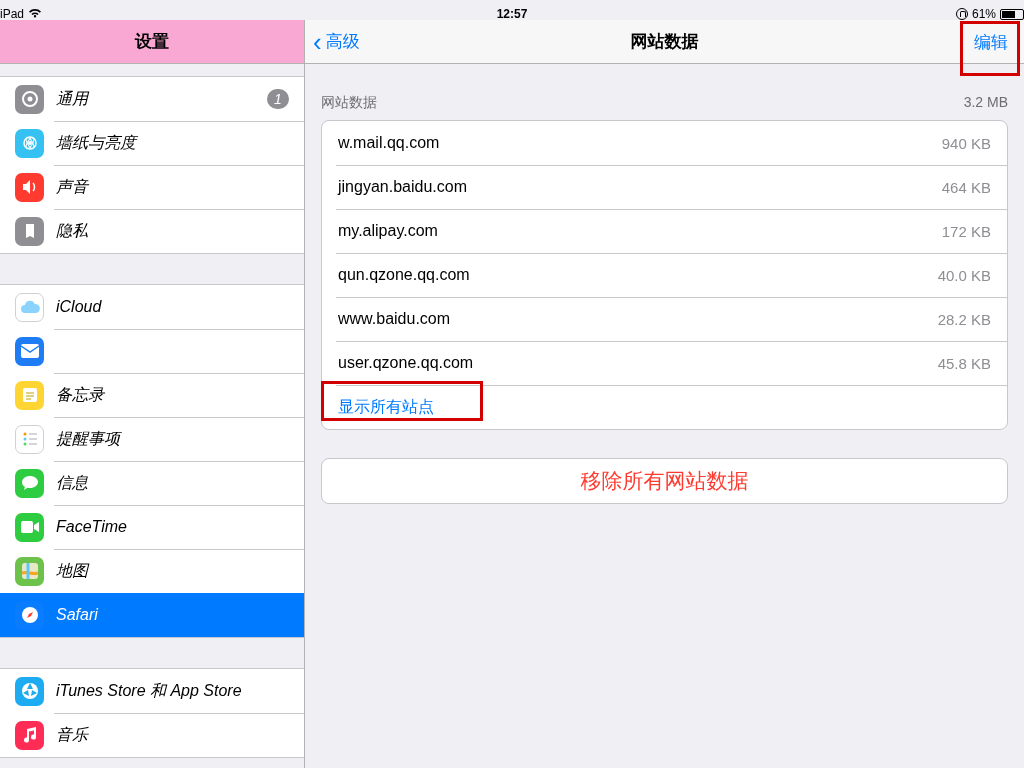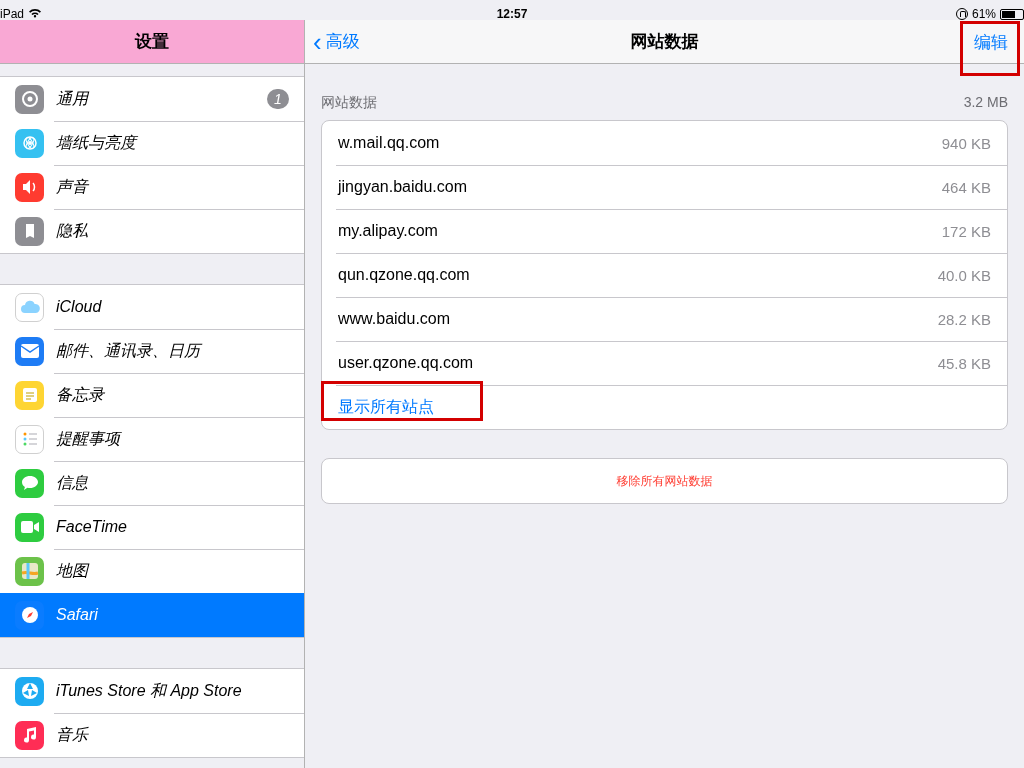--- a/index.html
+++ b/index.html
@@ -90,21 +90,21 @@
     height: 44px; display:flex; align-items:center; justify-content:space-between;
     padding: 0 16px; font-size: 16px; color:#000; position:relative;
   }
   .list .lrow + .lrow::before {
     content:""; position:absolute; top:0; left:14px; right:0; height:1px; background:#c8c7cc;
   }
   .list .lrow .size { color:#8e8e93; font-size:15px;}
   .list .lrow.link { color:#007aff; }
 
   .remove-box { margin: 28px 16px 0 16px; background:#fff; border:1px solid #c8c7cc; border-radius:8px;}
-  .remove-box .lrow { height:44px; display:flex; align-items:center; justify-content:center; color:#ff3b30; font-size:12px;}
+  .remove-box .lrow { height:44px; display:flex; align-items:center; justify-content:center; color:#ff3b30; font-size:21px;}
 
   .show-all-highlight {
     position:absolute; border:3px solid #d30000; pointer-events:none;
     left: 16px; width: 162px; height: 40px;
   }
 
   
   .icon-box svg, .icon-box span.sym { color:#fff; font-size:18px; }
 </style>
 </head>
@@ -181,21 +181,20 @@
           </div>
           <span class="label">iCloud</span>
         </div>
         <div class="row">
           <div class="icon-box" style="background: rgb(30, 124, 245);">
             <svg width="20" height="16" viewBox="0 0 20 16">
               <rect x="1" y="1" width="18" height="14" rx="2" fill="#fff"></rect>
               <path d="M1 3l9 6 9-6" fill="none" stroke="#1e7cf5" stroke-width="1.5"></path>
             </svg>
           </div>
-          <span class="label">邮件、通讯录、日历</span>
         </div>
         <div class="row">
           <div class="icon-box" style="background: rgb(254, 213, 51);">
             <svg width="20" height="20" viewBox="0 0 20 20">
               <rect x="3" y="3" width="14" height="14" rx="2" fill="#fff"></rect>
               <line x1="6" y1="8" x2="14" y2="8" stroke="#c0a000"></line>
               <line x1="6" y1="11" x2="14" y2="11" stroke="#c0a000"></line>
               <line x1="6" y1="14" x2="11" y2="14" stroke="#c0a000"></line>
             </svg>
           </div>

